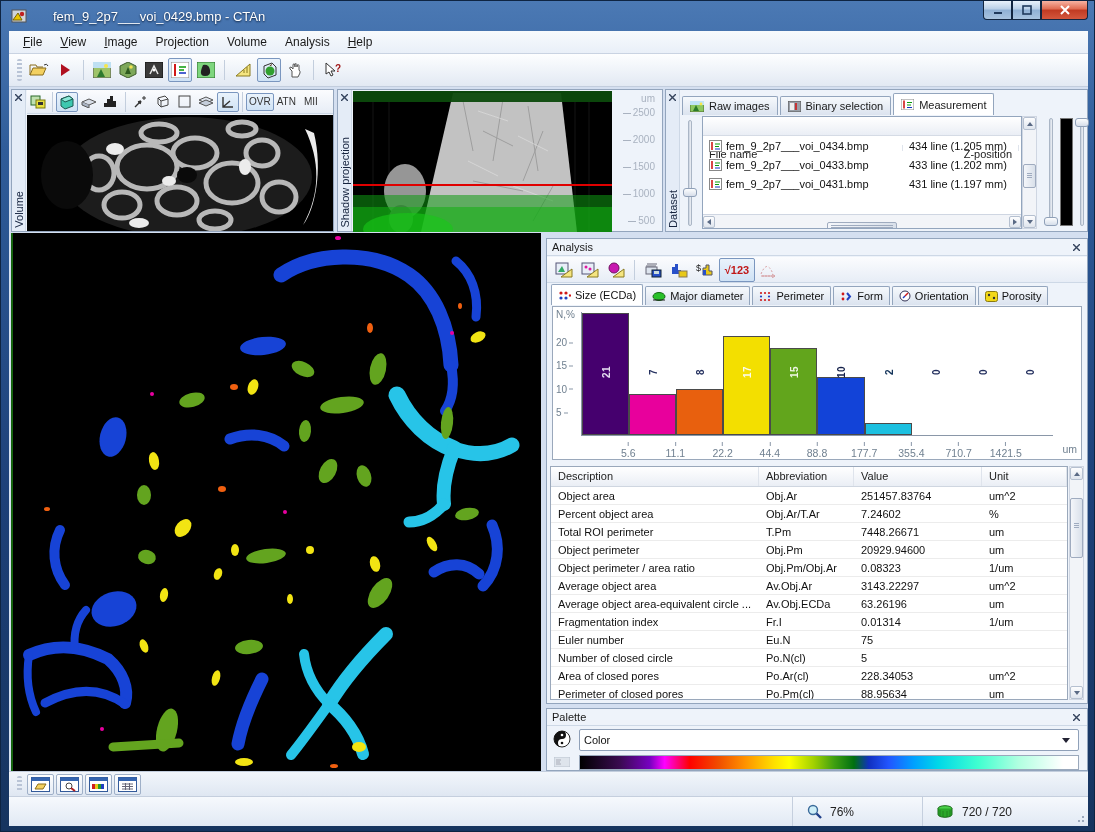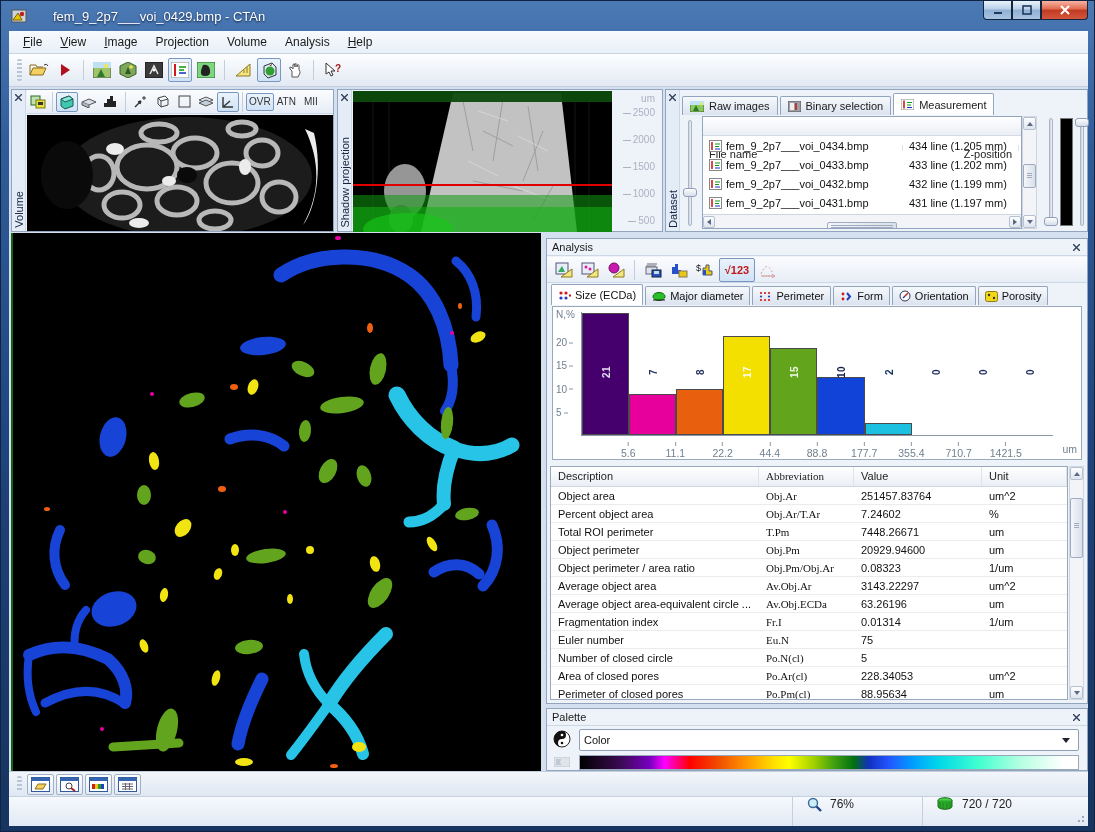--- a/index.html
+++ b/index.html
@@ -22,21 +22,21 @@
   .menu-item.ul::first-letter { text-decoration:underline; }
   .toolbar-band { position:absolute; left:8px; top:53px; width:1079px; height:33px; background:linear-gradient(#fdfeff,#e2e9f3); border-bottom:1px solid #c2cddd; display:flex; align-items:center; padding-left:4px; }
   .grip { width:5px; height:22px; margin:0 4px; background:repeating-linear-gradient(180deg,#b9c4d6 0 2px,transparent 2px 4px); border-radius:2px; }
   .tbtn { width:24px; height:24px; display:flex; align-items:center; justify-content:center; border:1px solid transparent; border-radius:2px; margin:0 1px; }
   .tbtn.pressed { border:1px solid #7a96bf; background:linear-gradient(#eaf3fc,#cfe2f5); }
   .tsep { width:1px; height:20px; background:#c3cedd; margin:0 5px; }
   .workspace { position:absolute; left:8px; top:86px; width:1079px; height:684px; background:#d4dff0; }
   .bottombar { position:absolute; left:8px; top:770px; width:1079px; height:25px; background:linear-gradient(#f2f6fb,#dfe7f2); border-top:1px solid #c2cddd; display:flex; align-items:center; padding-left:4px; }
   .statusbar { position:absolute; left:8px; top:795px; width:1079px; height:30px; background:linear-gradient(#f6f9fd,#e1e9f4); border-top:1px solid #c5cfde; display:flex; align-items:stretch; font-size:12px; color:#222; }
   .status-fill { flex:1; }
-  .status-cell { display:flex; gap:8px; padding:0 14px; border-left:1px solid #c5cfde; }
+  .status-cell { display:flex; align-items:center; gap:8px; padding:0 14px; border-left:1px solid #c5cfde; }
   .resize-grip { width:16px; display:flex; align-items:flex-end; justify-content:flex-end; padding:3px; }
   
   .panel { position:absolute; background:#eef3fa; border:1px solid #93a5bd; }
   .vstrip { position:absolute; left:0; top:0; bottom:0; width:14px; background:#e4ecf7; border-right:1px solid #cdd8e6; display:flex; flex-direction:column; align-items:center; }
   .vlabel { writing-mode:vertical-rl; transform:rotate(180deg); font-size:11px; color:#15233e; margin-top:auto; padding:3px 0; white-space:nowrap; }
   .xclose { width:11px; height:11px; margin-top:2px; display:flex; align-items:center; justify-content:center; }
   .ptitle { height:17px; display:flex; align-items:center; padding:0 5px; font-size:11px; color:#1a1a1a; border-bottom:1px solid #cdd8e6; }
   .ptitle .xclose { margin:0 0 0 auto; }
   
   .minibtn { width:22px; height:20px; display:flex; align-items:center; justify-content:center; border:1px solid transparent; border-radius:2px; }
@@ -78,21 +78,21 @@
   .ytick i { display:inline-block; width:4px; height:1px; background:#8a97a8; vertical-align:middle; margin-left:2px; }
   .xtick { position:absolute; top:1px; transform:translateX(-50%); text-align:center; font-size:10.5px; color:#708090; }
   .xtick i { display:block; width:1px; height:4px; background:#8a97a8; margin:0 auto 1px; }
   .hist-xaxis { position:absolute; left:28px; right:28px; bottom:0; height:18px; }
   
   .rtable { position:absolute; left:3px; right:19px; top:227px; bottom:3px; background:#fff; border:1px solid #9aa8bb; font-size:11px; overflow:hidden; }
   .rt-head { display:flex; height:20px; background:linear-gradient(#ffffff,#eaeef5); border-bottom:1px solid #cfd6e0; }
   .rt-head > div { padding:3px 7px; border-right:1px solid #dfe4ec; color:#222; }
   .rt-row { display:flex; height:18px; align-items:center; border-bottom:1px solid #ececec; }
   .rt-row > div { padding:0 7px; white-space:nowrap; overflow:hidden; }
-  .c-desc { width:208px; } .c-abbr { width:95px;font-family:Liberation Serif, serif; } .c-val { width:128px; } .c-unit { flex:1; }
+  .c-desc { width:208px; } .c-abbr { width:95px; } .c-val { width:128px; } .c-unit { flex:1; }
   
   .combo { position:absolute; height:22px; background:#fff; border:1px solid #8fa0b8; border-radius:2px; display:flex; align-items:center; padding:0 4px; font-size:11px; }
   .combo .arrow-box { margin-left:auto; width:16px; height:16px; display:flex; align-items:center; justify-content:center; }
   .gradbar { position:absolute; height:15px; border:1px solid #9aa8bb; }
   
   .black-img { position:absolute; background:#000; }
   svg { display:block; }
 </style>
 </head>
 <body>
@@ -424,34 +424,20 @@
             <svg width="13" height="12">
               <rect x="0.5" y="0.5" width="12" height="11" fill="#fff" stroke="#888"></rect>
               <path d="M3,2 v8" stroke="#d01818" stroke-width="1.6"></path>
               <path d="M6,4 h5 M6,6.5 h4" stroke="#0a9a0a"></path>
               <path d="M6,9 h5" stroke="#1030c0"></path>
             </svg>
             <span>fem_9_2p7___voi_0433.bmp</span>
           </div>
         <div class="col-z">
             <span>433 line (1.202 mm)</span>
-          </div>
-      </div>
-      <div class="drow">
-        <div class="col-file">
-            <svg width="13" height="12">
-              <rect x="0.5" y="0.5" width="12" height="11" fill="#fff" stroke="#888"></rect>
-              <path d="M3,2 v8" stroke="#d01818" stroke-width="1.6"></path>
-              <path d="M6,4 h5 M6,6.5 h4" stroke="#0a9a0a"></path>
-              <path d="M6,9 h5" stroke="#1030c0"></path>
-            </svg>
-            <span>fem_9_2p7___voi_0432.bmp</span>
-          </div>
-        <div class="col-z">
-            <span>432 line (1.199 mm)</span>
           </div>
       </div>
       <div class="drow">
         <div class="col-file">
             <svg width="13" height="12">
               <rect x="0.5" y="0.5" width="12" height="11" fill="#fff" stroke="#888"></rect>
               <path d="M3,2 v8" stroke="#d01818" stroke-width="1.6"></path>
               <path d="M6,4 h5 M6,6.5 h4" stroke="#0a9a0a"></path>
               <path d="M6,9 h5" stroke="#1030c0"></path>
             </svg>

